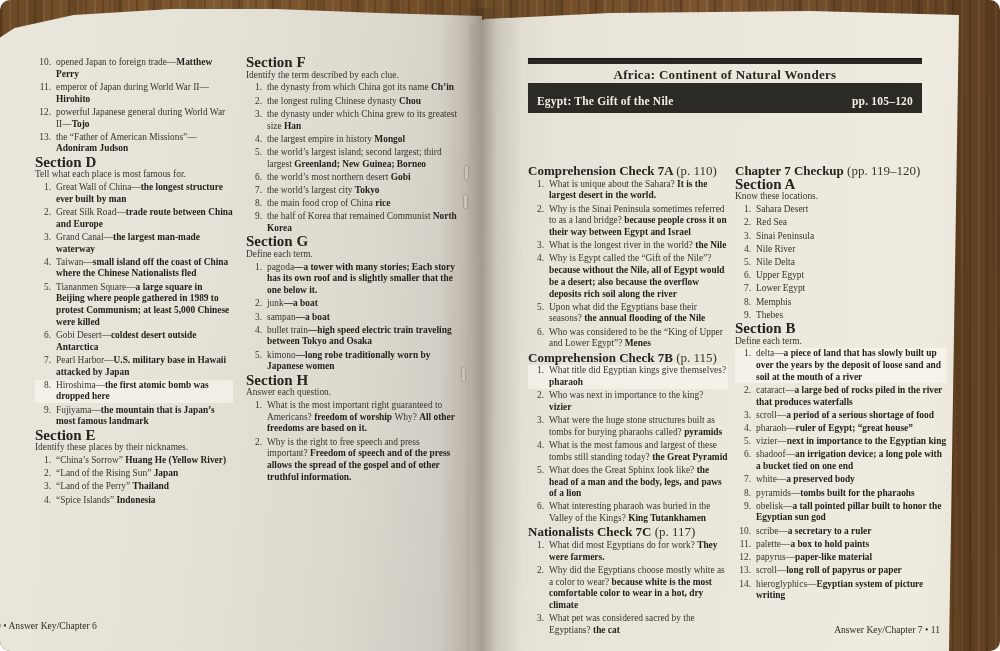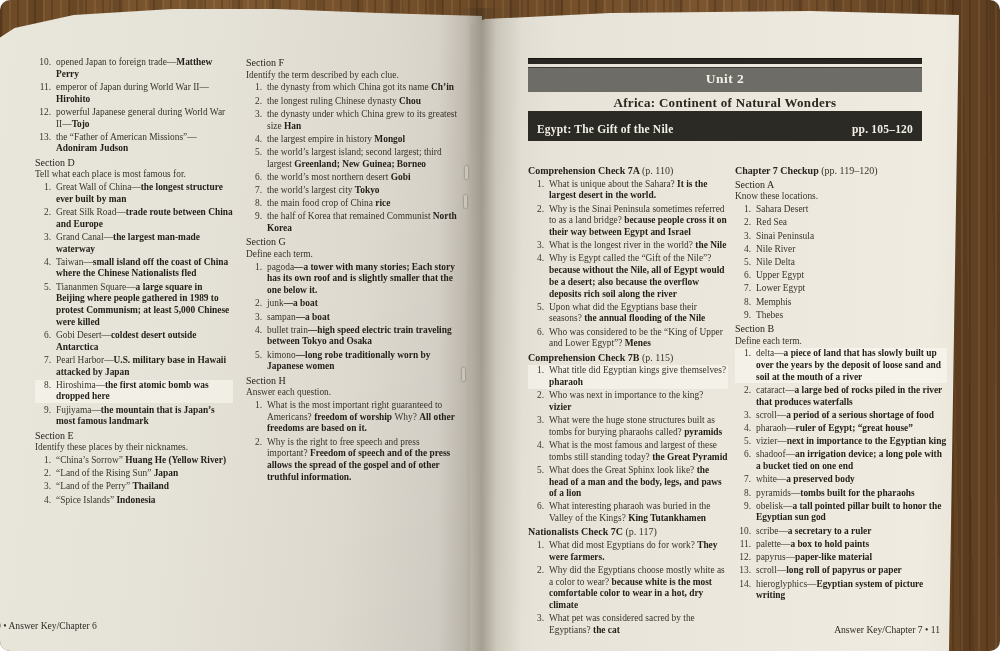--- a/index.html
+++ b/index.html
@@ -14,28 +14,28 @@
     background:linear-gradient(96deg,#e9e6dc 0%,#e5e2d8 40%,#ded9cf 72%,#cbc7be 97%);
     clip-path:polygon(0 44px,5% 28px,17% 15px,37% 9px,58% 9px,79% 13px,100% 16px,100% 100%,0 100%);}
   #right-page{left:470px;width:500px;
     background:linear-gradient(92deg,#ccc8be 0%,#dcd8cd 5%,#e7e3d8 17%,#ebe7dc 52%,#efebe0 90%,#e8e3d7 100%);
     clip-path:polygon(0 25px,3% 19px,28% 13px,68% 11px,97.8% 15px,95.8% 100%,0 100%);}
   #gutter-shadow{position:absolute;left:438px;top:8px;width:84px;height:643px;pointer-events:none;
     background:linear-gradient(90deg,rgba(80,62,44,0) 0%,rgba(80,62,44,0.14) 32%,rgba(55,42,28,0.34) 52%,rgba(80,62,44,0.12) 70%,rgba(80,62,44,0) 100%);}
   .staple{position:absolute;width:3px;height:13px;background:#c9c5ba;border-radius:1px;
     box-shadow:0 0 2px rgba(40,30,20,0.6);}
   .col{position:absolute;font-size:9.4px;line-height:11.7px;color:#39342c;}
-  .sec-title{font-weight:normal;font-size:10px;color:#27231d;margin:2px 0 1px;}
+  .sec-title{font-weight:bold;font-size:15px;color:#27231d;margin:2px 0 1px;}
   .first .sec-title{margin-top:0;}
   .intro{margin:0 0 1px;}
   .item{position:relative;padding-left:21px;margin-bottom:1.5px;}
   .item .num{position:absolute;left:0;width:16px;text-align:right;}
   .b{font-weight:bold;color:#221e18;}
   .hl{background:rgba(252,250,242,0.55);}
-  .check-h{font-weight:bold;font-size:10px;color:#27231d;margin:10px 0 2px;}
+  .check-h{font-weight:bold;font-size:13px;color:#27231d;margin:10px 0 2px;}
   .check-h .pages{font-weight:normal;color:#39342c;}
   .first .check-h{margin-top:0;}
   #unit-block{position:absolute;left:58px;top:58px;width:394px;}
   #unit-rule{height:5px;background:#2a2722;border-top:1px solid #15130f;margin-bottom:3px;}
   #unit-bar{background:#6d6c66;border-top:1px solid #3c3a34;color:#f4f1e8;font-weight:bold;
     font-size:13.5px;text-align:center;padding:3px 0 5px;letter-spacing:0.5px;}
   #unit-title{font-size:13px;font-weight:bold;text-align:center;margin-top:3px;color:#2b2721;letter-spacing:0.3px;}
   #chapter-heading{font-size:12.5px;font-weight:bold;color:#2b2721;margin:11px 0 4px;}
   #chapter-bar{background:#2c2a24;color:#f2efe6;font-weight:bold;font-size:11.5px;
     display:flex;justify-content:space-between;padding:12px 9px 6px;letter-spacing:0.2px;}
@@ -123,21 +123,20 @@
       </div>
     </div>
 
     <div class="foot" style="left:6px;top:620px;">0 • Answer Key/Chapter 6</div>
   </div>
 
   <div class="page" id="right-page">
 
     <div id="unit-block">
       <div id="unit-rule"></div>
-      <div id="unit-bar">Unit 2</div>
       <div id="unit-title">Africa: Continent of Natural Wonders</div>
       <div id="chapter-bar">
         <span>Egypt: The Gift of the Nile</span>
         <span>pp. 105–120</span>
       </div>
     </div>
 
     <div class="col first" style="left:58px;top:165px;width:200px;">
       <div>
         <div class="check-h">

